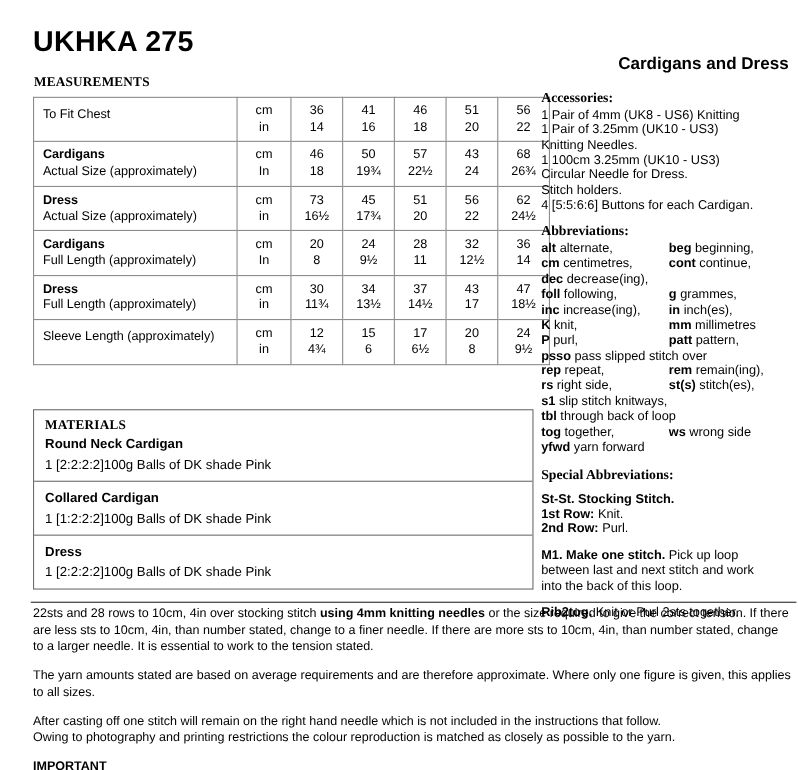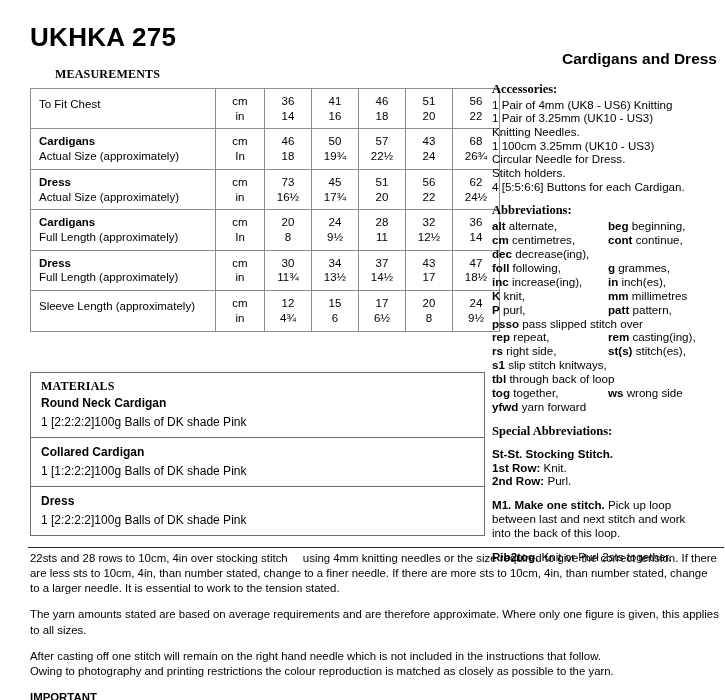--- a/index.html
+++ b/index.html
@@ -42,21 +42,20 @@
     text-align: right;
   }
   .sec-label {
     position: absolute;
     left: 31px;
     top: 67px;
     font-family: "Liberation Serif", serif;
     font-size: 12px;
     font-weight: bold;
     letter-spacing: 0.2px;
-    margin-left: 24px;
   }
 
   
   .meas-wrap {
     position: absolute;
     left: 30px;
     top: 88px;
     width: 455px;
   }
   table.meas {
@@ -173,21 +172,21 @@
     font-size: 11.4px;
     line-height: 1.33;
   }
   .bp { margin: 0 0 11px 0; }
   .bp.tight { margin-bottom: 0; }
   .bp-imp-title {
     font-weight: bold;
     font-size: 11.4px;
     margin: 0;
   }
-  .blk { font-weight: normal; margin-left: 12px; }
+  .blk { font-weight: bold; }
   .para-narrow { width: 690px; }
 </style>
 </head>
 <body>
 
 <div class="page">
 
   <div class="hdr-title">UKHKA 275</div>
   <div class="hdr-subtitle">Cardigans and Dress</div>
   <div class="sec-label">MEASUREMENTS</div>
@@ -437,21 +436,21 @@
         </div>
         <div class="abbr-row">
           <div class="abbr-c1"><b class="ab">P</b><span> purl,</span></div>
           <div class="abbr-c2"><b class="ab">patt</b><span> pattern,</span></div>
         </div>
         <div class="abbr-row">
           <div class="abbr-full"><b class="ab">psso</b><span> pass slipped stitch over</span></div>
         </div>
         <div class="abbr-row">
           <div class="abbr-c1"><b class="ab">rep</b><span> repeat,</span></div>
-          <div class="abbr-c2"><b class="ab">rem</b><span> casting(ing),</span></div>
+          <div class="abbr-c2"><b class="ab">rem</b><span> remain(ing),</span></div>
         </div>
         <div class="abbr-row">
           <div class="abbr-c1"><b class="ab">rs</b><span> right side,</span></div>
           <div class="abbr-c2"><b class="ab">st(s)</b><span> stitch(es),</span></div>
         </div>
         <div class="abbr-row">
           <div class="abbr-full"><b class="ab">s1</b><span> slip stitch knitways,</span></div>
         </div>
         <div class="abbr-row">
           <div class="abbr-full"><b class="ab">tbl</b><span> through back of loop</span></div>

